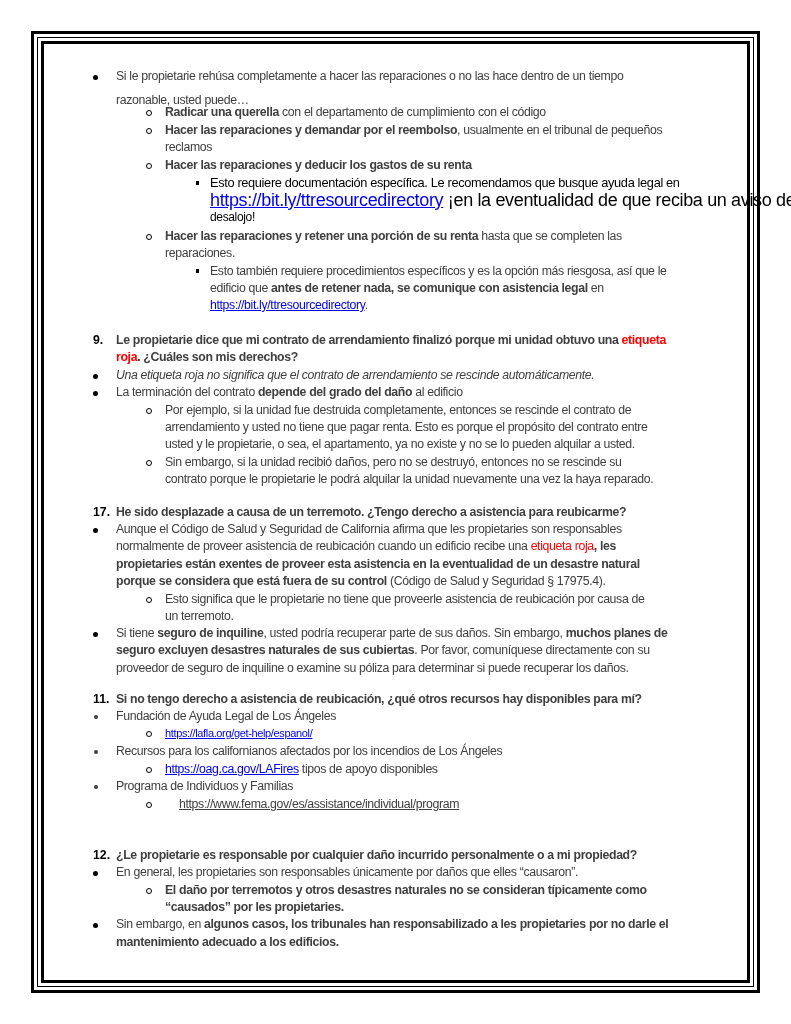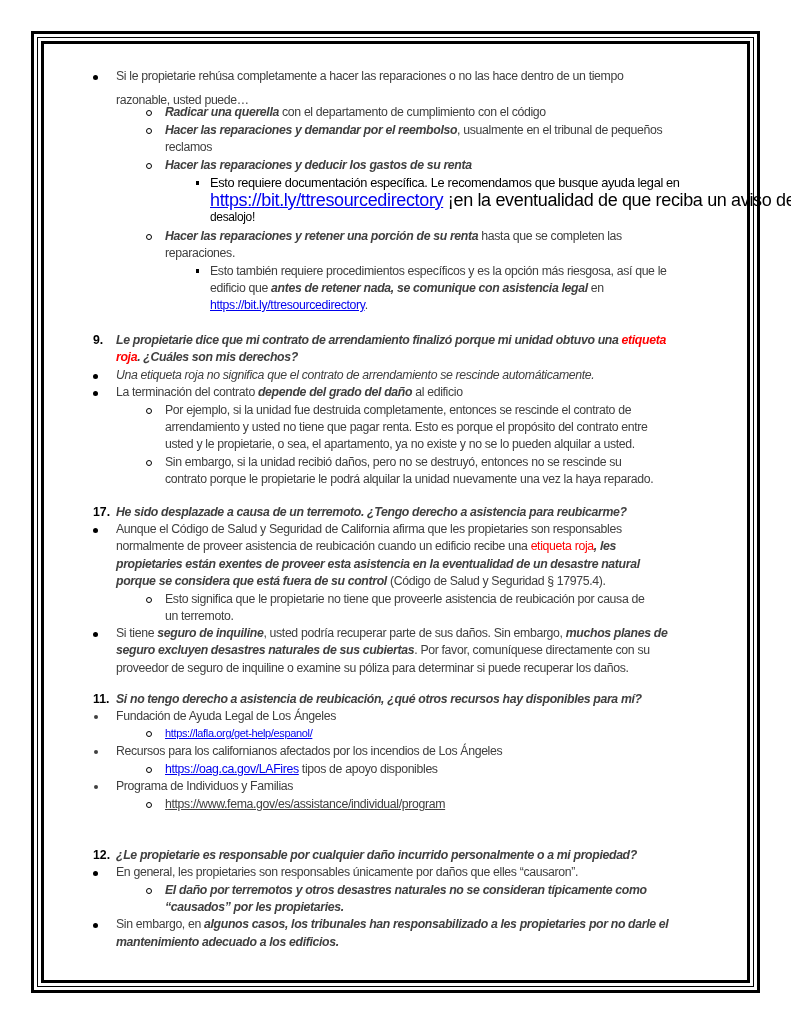--- a/index.html
+++ b/index.html
@@ -7,21 +7,21 @@
          font-family: "Liberation Sans", sans-serif; color: #404040; }
   .frame-outer { position: absolute; left: 31px; top: 31px; width: 723px; height: 956px;
                  border: 3px solid #000; box-sizing: content-box; }
   .frame-mid { position: absolute; left: 3px; top: 3px; right: 3px; bottom: 3px;
                border: 1px solid #000; }
   .frame-inner { position: absolute; left: 3px; top: 3px; right: 3px; bottom: 3px;
                  border: 3px solid #000; }
   .page { position: absolute; left: 0; top: 0; width: 791px; }
   .line { position: absolute; font-size: 12.3px; line-height: 16px; white-space: nowrap;
           letter-spacing: -0.35px; }
-  .b { font-weight: bold; font-style: italic; }
+  .b { font-weight: bold; }
   .i { font-style: italic; }
   .red { color: #ff0000; }
   .blk { color: #000; }
   a.link { color: #0000ee; text-decoration: underline; }
   .glink { color: #404040; text-decoration: underline; }
   .dot { width: 5px; height: 5px; border-radius: 50%; background: #000; position: absolute; }
   .sdot { width: 4px; height: 4px; border-radius: 50%; background: #404040; position: absolute; }
   .circ { width: 4px; height: 4px; border-radius: 50%; border: 1px solid #000; position: absolute; }
   .sq { width: 3px; height: 4px; background: #000; position: absolute; }
   .num { position: absolute; font-weight: bold; color: #000; font-size: 12.3px; line-height: 16px; }
@@ -112,21 +112,21 @@
   <div class="line small" style="left:165px;top:725px"><a class="link" href="#">https://lafla.org/get-help/espanol/</a></div>
 
   <span class="sdot" style="left:94px;top:750px"></span>
   <div class="line" style="left:116px;top:743px">Recursos para los californianos afectados por los incendios de Los Ángeles</div>
   <span class="circ" style="left:146px;top:767px"></span>
   <div class="line" style="left:165px;top:761px"><a class="link" href="#">https://oag.ca.gov/LAFires</a><span> tipos de apoyo disponibles</span></div>
 
   <span class="sdot" style="left:94px;top:785px"></span>
   <div class="line" style="left:116px;top:778px">Programa de Individuos y Familias</div>
   <span class="circ" style="left:146px;top:802px"></span>
-  <div class="line" style="left:165px;top:796px"><a class="glink" href="#">https://www.fema.gov/es/assistance/individual/program</a></div>
+  <div class="line" style="left:179px;top:796px"><a class="glink" href="#">https://www.fema.gov/es/assistance/individual/program</a></div>
 
   <div class="num" style="left:93px;top:847px">12.</div>
   <div class="line b" style="left:116px;top:847px">¿Le propietarie es responsable por cualquier daño incurrido personalmente o a mi propiedad?</div>
 
   <span class="dot" style="left:93px;top:871px"></span>
   <div class="line" style="left:116px;top:864px">En general, les propietaries son responsables únicamente por daños que elles “causaron”.</div>
 
   <span class="circ" style="left:146px;top:888px"></span>
   <div class="line b" style="left:165px;top:882px">El daño por terremotos y otros desastres naturales no se consideran típicamente como</div>
   <div class="line b" style="left:165px;top:899px">“causados” por les propietaries.</div>

